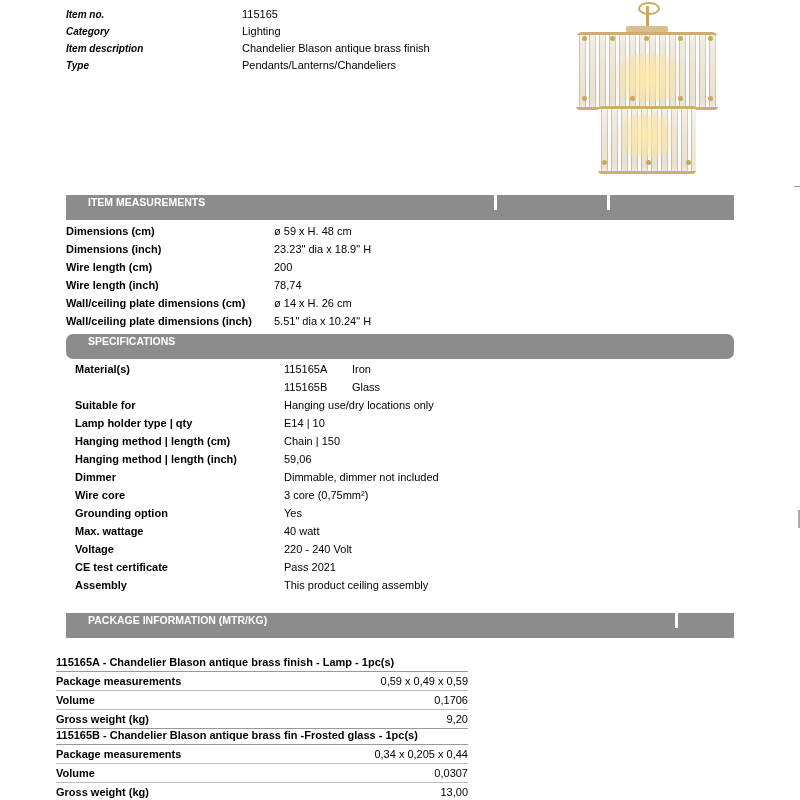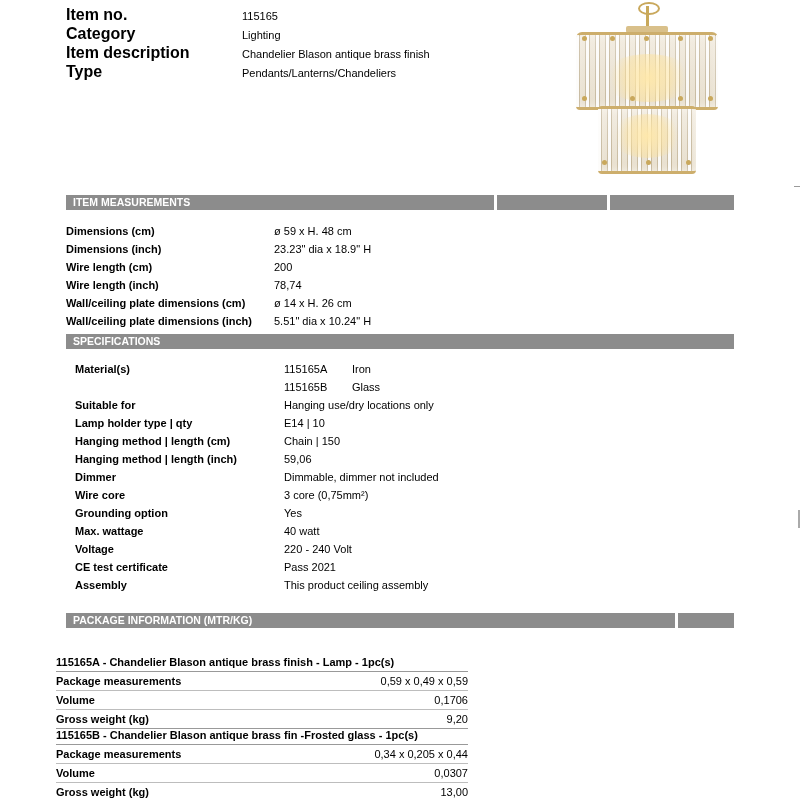--- a/index.html
+++ b/index.html
@@ -33,21 +33,22 @@
     width: 470px;
   }
   .kv-row {
     display: flex;
     align-items: baseline;
     line-height: 17px;
   }
   .kv-label {
     width: 176px;
     font-weight: bold;
-    font-size: 16px;
+    font-size: 10px;
+    font-style: italic;
   }
   .kv-value {
     font-size: 11px;
   }
 
   
   .product-image {
     position: absolute;
     left: 548px;
     top: 2px;
@@ -127,27 +128,27 @@
     position: absolute;
     width: 5px;
     height: 5px;
     border-radius: 50%;
     background: #c9a85c;
   }
 
   
   .section-bar {
     position: absolute;
-    height: 15px;
+    height: 25px;
     background: #8c8c8c;
     color: #ffffff;
     font-weight: bold;
     font-size: 10.5px;
     line-height: 15px;
-    padding-left: 7px;
+    padding-left: 22px;
     box-sizing: border-box;
   }
   .bar-gap {
     position: absolute;
     top: 0;
     width: 3px;
     height: 15px;
     background: #ffffff;
   }
 
@@ -290,21 +291,21 @@
     <div class="row">
       <div class="lbl">Wall/ceiling plate dimensions (cm)</div>
       <div class="val">ø 14 x H. 26 cm</div>
     </div>
     <div class="row">
       <div class="lbl">Wall/ceiling plate dimensions (inch)</div>
       <div class="val">5.51" dia x 10.24" H</div>
     </div>
   </div>
 
-  <div class="section-bar" style="left:66px; top:334px; width:668px;">
+  <div class="section-bar" style="left:66px; top:334px; width:668px;border-radius:7px;">
     <span>SPECIFICATIONS</span>
   </div>
 
   <div class="rows spec">
     <div class="row">
       <div class="lbl">Material(s)</div>
       <div class="val">
         <span class="mat-code">115165A</span><span>Iron</span>
       </div>
     </div>

